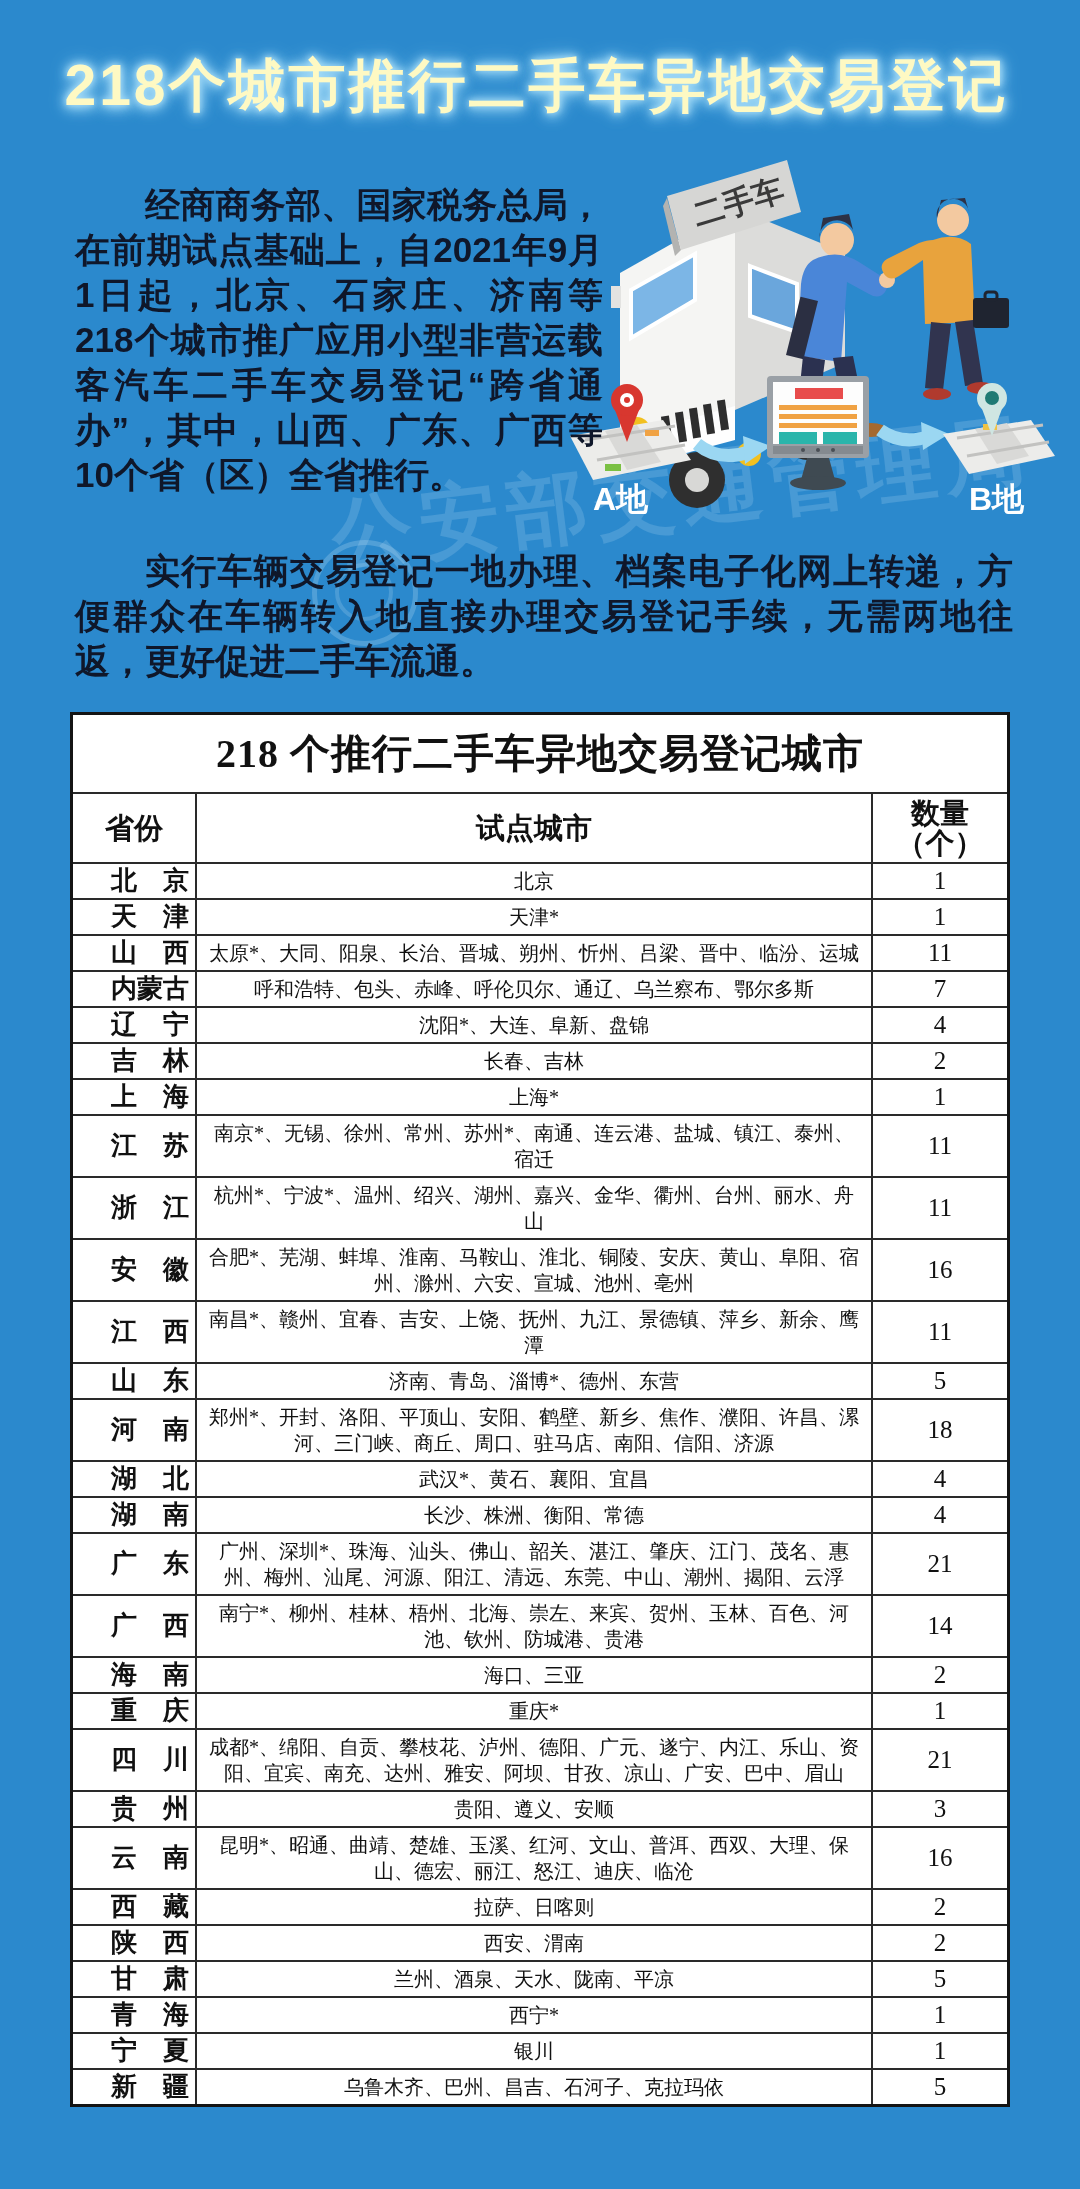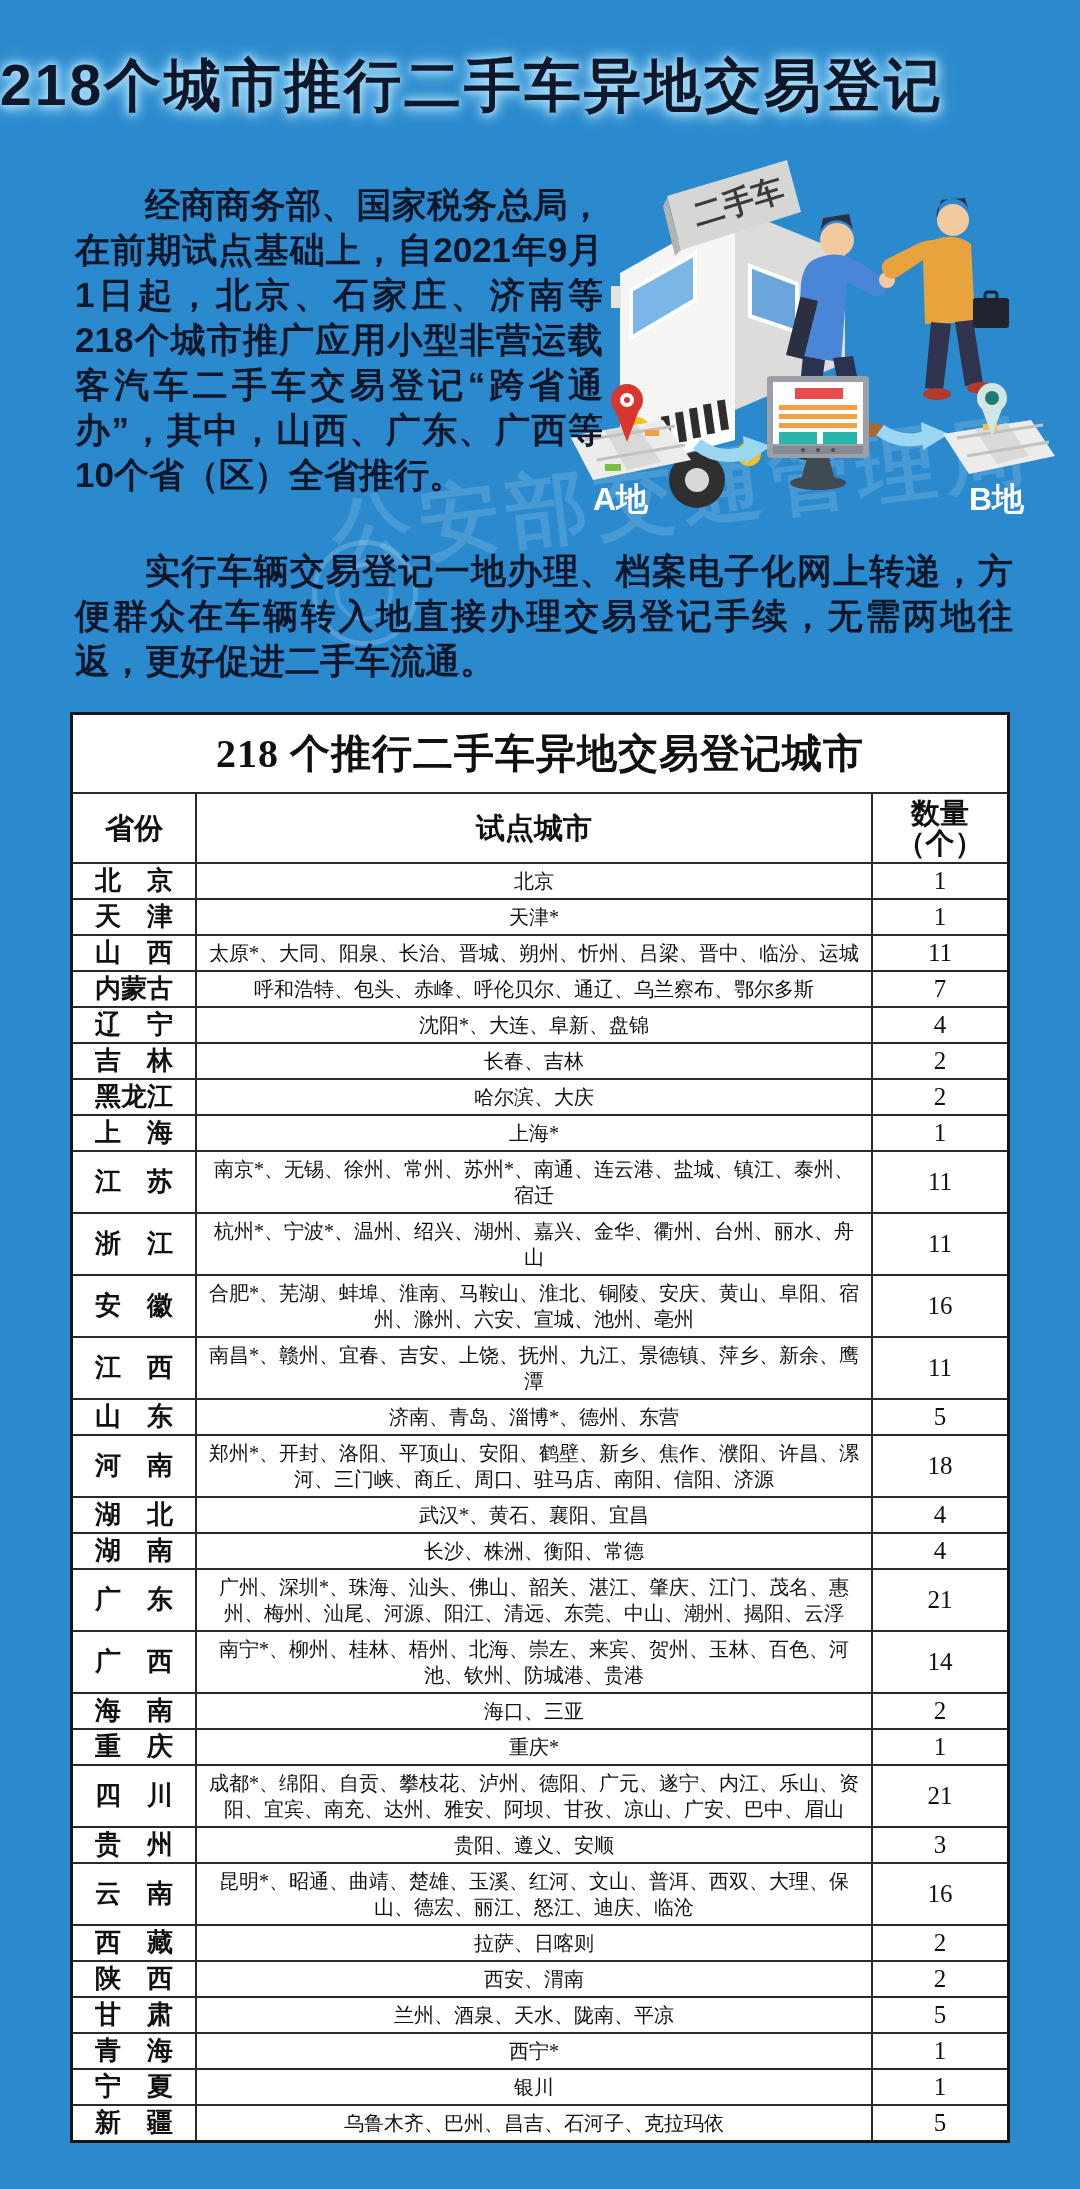--- a/index.html
+++ b/index.html
@@ -3,22 +3,22 @@
 <meta charset="utf-8">
 <style>
   html,body{margin:0;padding:0;}
   body{
     width:1080px;height:2189px;position:relative;overflow:hidden;
     background:#2b89cd;
     font-family:"Liberation Sans",sans-serif;
   }
   
   .banner{
-    position:absolute;left:0;top:48px;width:1073px;
-    font-size:57px;font-weight:bold;color:#0f172a;letter-spacing:3px;
+    position:absolute;left:0;top:48px;width:1073px;text-align:center;
+    font-size:57px;font-weight:bold;color:#fef9c3;letter-spacing:3px;
     text-shadow:0 0 6px #a6dcf7,0 0 12px #a6dcf7,0 0 20px #8fd0f5,0 3px 14px #7cc6ef;
     z-index:3;
   }
   
   .para{
     position:absolute;color:#0f172a;font-weight:bold;
     text-align:justify;text-indent:2em;z-index:3;
   }
   .para1{left:75px;top:182px;width:528px;font-size:35px;line-height:45px;}
   .para2{left:75px;top:548px;width:938px;font-size:35px;line-height:45px;}
@@ -47,21 +47,21 @@
     border:3px solid #141414;
   }
   .reg-table td,.reg-table th{border:2px solid #2a2a2a;}
   .tbl-title{
     font-size:40px;font-weight:bold;text-align:center;padding:11px 4px;letter-spacing:1px;
   }
   .tbl-head th{font-size:29px;font-weight:bold;text-align:center;padding:4px 2px;line-height:30px;}
   .col-prov{width:118px;}
   .col-count{width:130px;}
   .prov{
-    font-size:26px;font-weight:bold;text-align:center;padding:4px 6px;line-height:26px;white-space:nowrap;
+    font-size:26px;font-weight:bold;text-align:right;padding:4px 6px;line-height:26px;white-space:nowrap;
   }
   .cities{font-size:20px;padding:4px 12px;line-height:26px;text-align:center;}
   .count{font-size:25px;text-align:center;padding:4px 4px;line-height:26px;}
 </style>
 </head>
 <body>
 
 <div class="banner">218个城市推行二手车异地交易登记</div>
 
 <div class="watermark-text">公安部交通管理局</div>
@@ -221,25 +221,20 @@
         <td class="prov">辽　宁</td>
         <td class="cities">沈阳*、大连、阜新、盘锦</td>
         <td class="count">4</td>
       </tr>
       <tr>
         <td class="prov">吉　林</td>
         <td class="cities">长春、吉林</td>
         <td class="count">2</td>
       </tr>
       <tr>
-        <td class="prov">黑龙江</td>
-        <td class="cities">哈尔滨、大庆</td>
-        <td class="count">2</td>
-      </tr>
-      <tr>
         <td class="prov">上　海</td>
         <td class="cities">上海*</td>
         <td class="count">1</td>
       </tr>
       <tr>
         <td class="prov">江　苏</td>
         <td class="cities">南京*、无锡、徐州、常州、苏州*、南通、连云港、盐城、镇江、泰州、宿迁</td>
         <td class="count">11</td>
       </tr>
       <tr>

